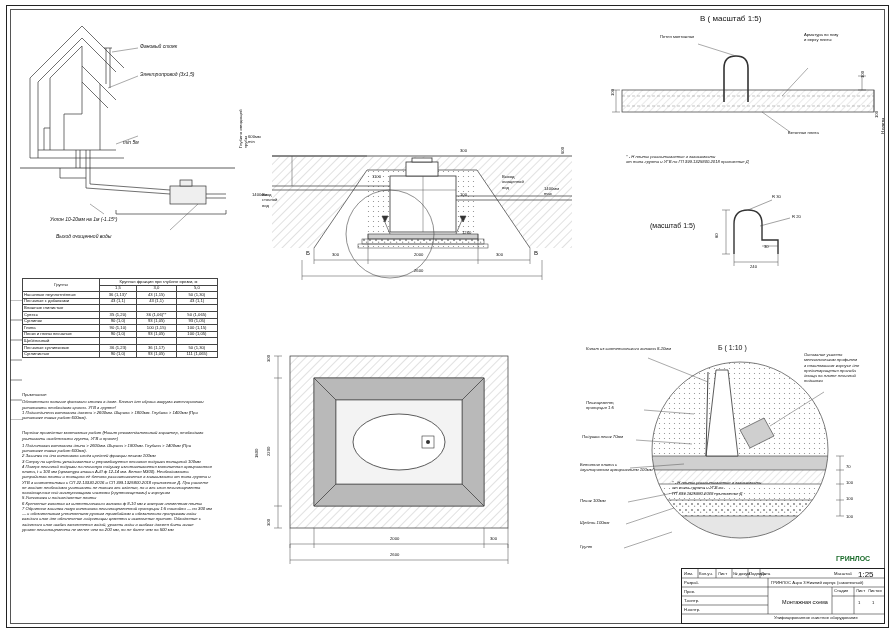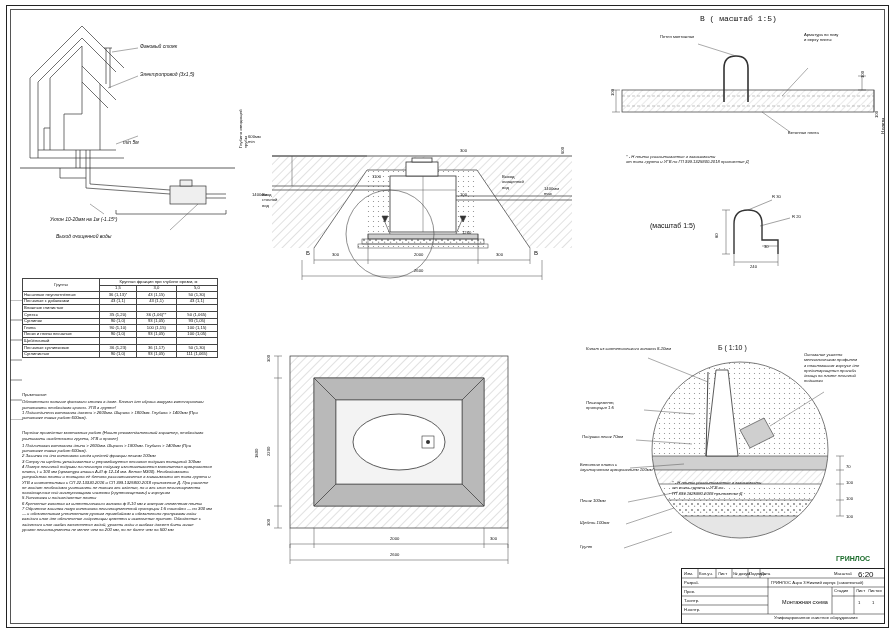--- a/index.html
+++ b/index.html
@@ -5,21 +5,21 @@
   html,body{margin:0;padding:0;background:#ffffff;}
   body{width:895px;height:632px;font-family:"Liberation Sans",sans-serif;color:#111;}
   #sheet{position:relative;width:895px;height:632px;overflow:hidden;background:#fff;}
   .frame{position:absolute;left:6px;top:5px;width:881px;height:621px;border:1px solid #222;}
   .frame2{position:absolute;left:10px;top:9px;width:873px;height:613px;border:1px solid #555;}
   .abs{position:absolute;}
   .t{position:absolute;font-size:5px;line-height:1.25;color:#111;white-space:pre;}
   .ti{position:absolute;font-size:5px;line-height:1.25;color:#111;font-style:italic;white-space:pre;}
   .t6{font-size:6px;}
   .t7{font-size:7px;}
-  .t8{font-size:8px;font-family:Liberation Mono, monospace;}
+  .t8{font-size:8px;}
   table.soil{position:absolute;border-collapse:collapse;font-size:4.2px;}
   table.soil td,table.soil th{border:0.5px solid #444;padding:0.5px 1px;text-align:center;font-weight:normal;line-height:1.1;}
   .titleblk{position:absolute;border:1px solid #222;}
   .tb-cell{position:absolute;font-size:5px;color:#111;}
   .logo{position:absolute;font-size:8px;font-weight:bold;color:#1a6b2a;}
   .tiny{font-size:4.2px;}
 </style>
 </head>
 <body>
 
@@ -539,21 +539,21 @@
     <div class="tb-cell tiny" style="left:2px;top:29px;">Т.контр.</div>
     <div class="tb-cell tiny" style="left:2px;top:38px;">Н.контр.</div>
 
     <div class="tb-cell tiny" style="left:89px;top:11px;">ГРИНЛОС Аэро 3 Нижний корпус (самотечный)</div>
     <div class="tb-cell tiny" style="left:100px;top:30px;font-size:5.5px;">Монтажная схема</div>
     <div class="tb-cell tiny" style="left:152px;top:19px;">Стадия</div>
     <div class="tb-cell tiny" style="left:174px;top:19px;">Лист</div>
     <div class="tb-cell tiny" style="left:186px;top:19px;">Листов</div>
     <div class="tb-cell tiny" style="left:176px;top:31px;">1</div>
     <div class="tb-cell tiny" style="left:190px;top:31px;">1</div>
-    <div class="tb-cell" style="left:176px;top:1px;font-size:8px;">6:20</div>
+    <div class="tb-cell" style="left:176px;top:1px;font-size:8px;">1:25</div>
     <div class="tb-cell tiny" style="left:152px;top:2px;">Масштаб</div>
     <div class="tb-cell tiny" style="left:92px;top:46px;">Унифицированное очистное оборудование</div>
     <div class="logo" style="left:154px;top:-14px;font-size:7px;">
       <span>ГРИНЛОС</span>
     </div>
   </div>
 
   <div class="abs" style="left:10px;top:300px;width:12px;height:120px;">
     <svg width="12" height="120">
       <g stroke="#333" fill="none" stroke-width="0.6">

